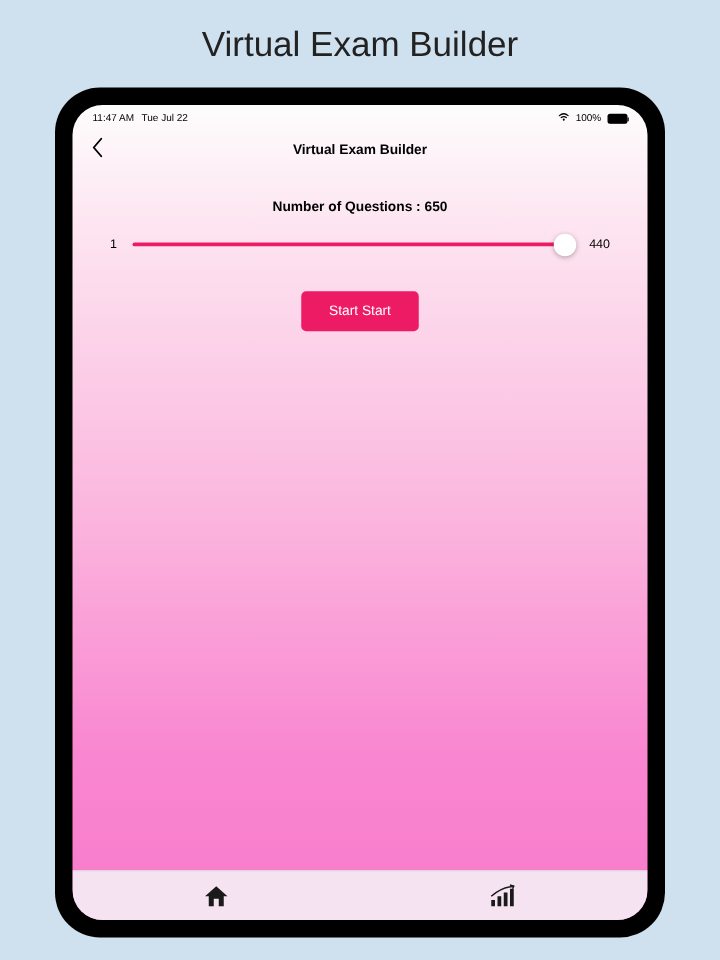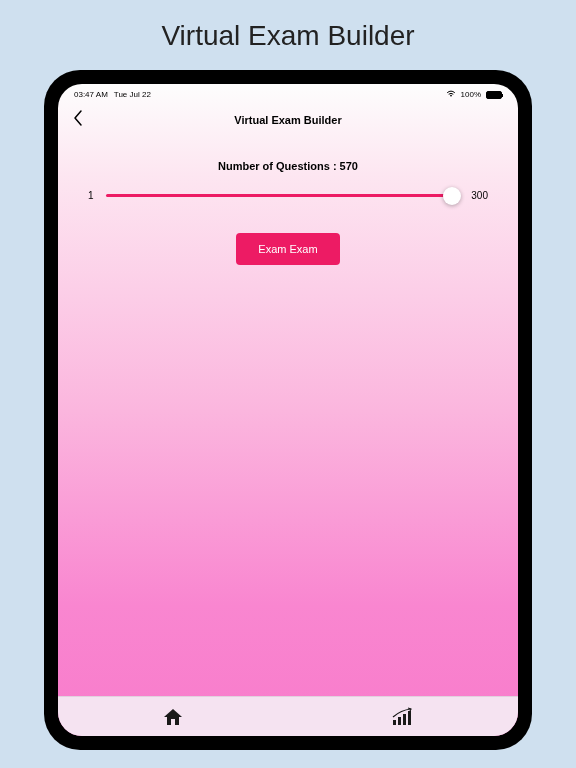--- a/index.html
+++ b/index.html
@@ -155,21 +155,21 @@
 </head>
 <body>
 
 <div class="page-title">Virtual Exam Builder</div>
 
 <div class="ipad-frame">
   <div class="ipad-screen">
 
     <div class="status-bar">
       <div class="status-left">
-        <span>03:47 AM</span>
+        <span>11:47 AM</span>
         <span>Tue Jul 22</span>
       </div>
       <div class="status-right">
         <span class="wifi-icon">
           <svg width="10" height="8" viewBox="0 0 10 8">
             <path d="M5 7 L5 7 M3 5 Q5 3.5 7 5 M1.5 3.5 Q5 0.5 8.5 3.5" stroke="#000" stroke-width="1" fill="none" stroke-linecap="round"></path>
             <circle cx="5" cy="6.5" r="0.8" fill="#000"></circle>
           </svg>
         </span>
         <span>100%</span>
@@ -179,31 +179,31 @@
 
     <div class="nav-bar">
       <span class="back-chevron">
         <svg width="12" height="18" viewBox="0 0 12 18">
             <path d="M9 2 L3 9 L9 16" stroke="#000" stroke-width="1.5" fill="none" stroke-linecap="round" stroke-linejoin="round"></path>
           </svg>
       </span>
       <span class="nav-title">Virtual Exam Builder</span>
     </div>
 
-    <div class="question-count">Number of Questions : 570</div>
+    <div class="question-count">Number of Questions : 650</div>
 
     <div class="slider-row">
       <span class="slider-min">1</span>
       <div class="slider-track">
         <div class="slider-thumb"></div>
       </div>
-      <span class="slider-max">300</span>
-    </div>
-
-    <button class="start-button">Exam Exam</button>
+      <span class="slider-max">440</span>
+    </div>
+
+    <button class="start-button">Start Start</button>
 
     <div class="tab-bar">
       <div class="tab-item">
         <span class="home-icon">
           <svg width="22" height="20" viewBox="0 0 22 20">
             <path d="M11 2 L20 10 L17 10 L17 18 L13 18 L13 12 L9 12 L9 18 L5 18 L5 10 L2 10 Z" fill="#1a1a1a"></path>
           </svg>
         </span>
       </div>
       <div class="tab-item">

